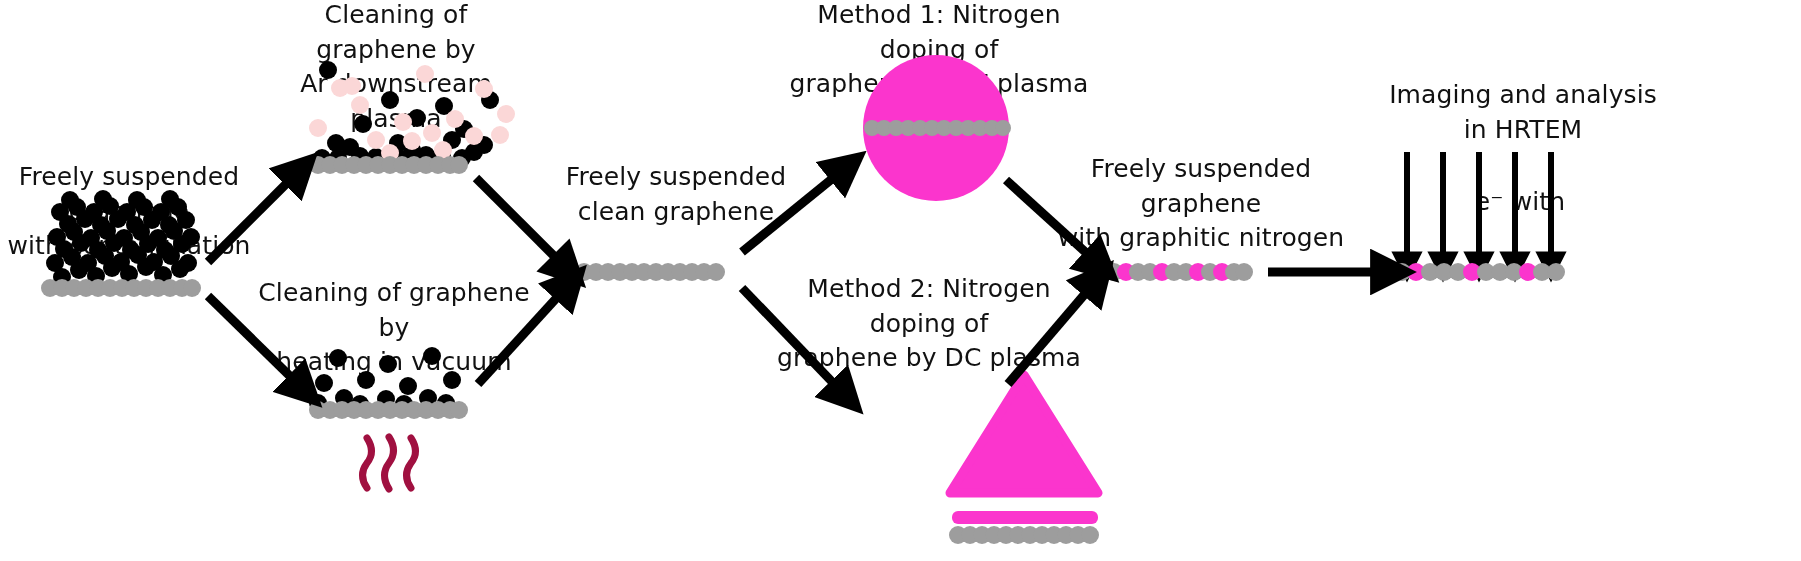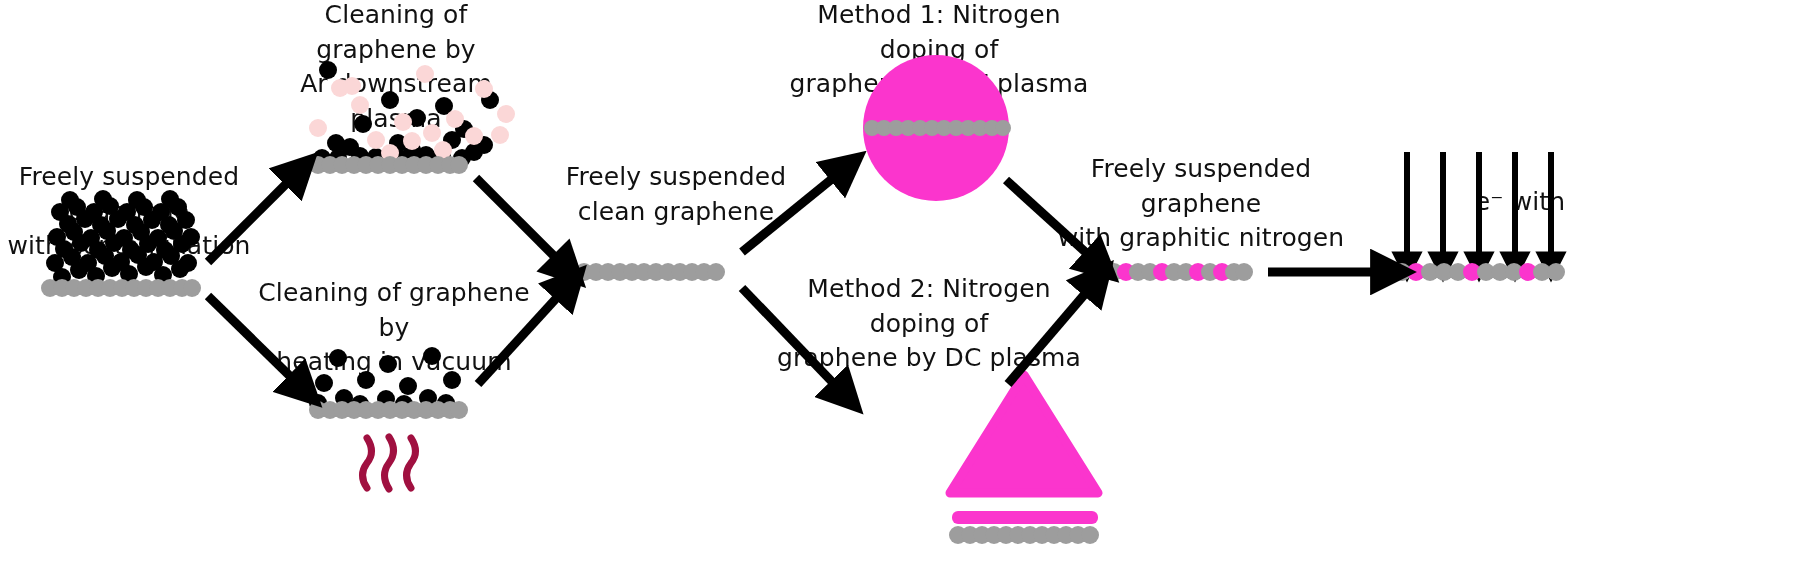--- a/index.html
+++ b/index.html
@@ -30,20 +30,22 @@
 
   <div class="lbl" style="left:782px;top:-2px;width:314px;">Method 1: Nitrogen doping of
 graphene by RF plasma</div>
 
   <div class="lbl" style="left:772px;top:272px;width:314px;">Method 2: Nitrogen doping of
 graphene by DC plasma</div>
 
   <div class="lbl" style="left:1040px;top:152px;width:322px;">Freely suspended graphene
 with graphitic nitrogen</div>
 
+  <div class="lbl" style="left:1368px;top:78px;width:310px;">Imaging and analysis
+in HRTEM</div>
 
   <div class="lbl" style="left:1400px;top:185px;width:240px;">e⁻ with</div>
 
   <svg class="layer" viewBox="0 0 1801 561">
     <defs>
       <marker id="ah" markerWidth="5.2" markerHeight="5.2" refX="1.1" refY="2.6" orient="auto" markerUnits="strokeWidth">
         <path d="M0,0 L5.2,2.6 L0,5.2 z" fill="#000"></path>
       </marker>
     </defs>
 

